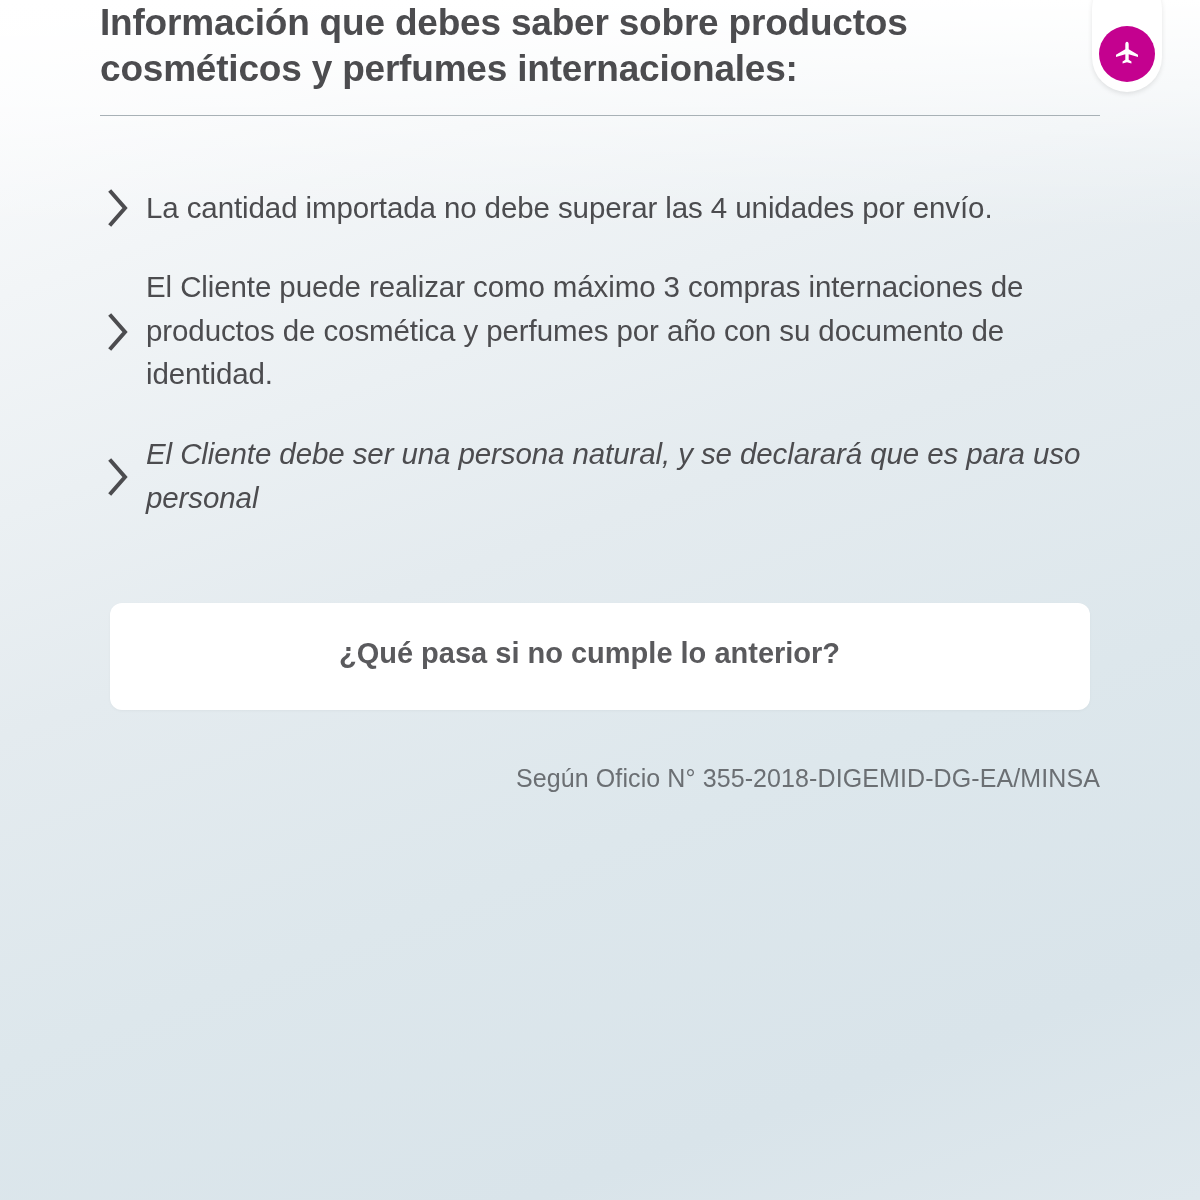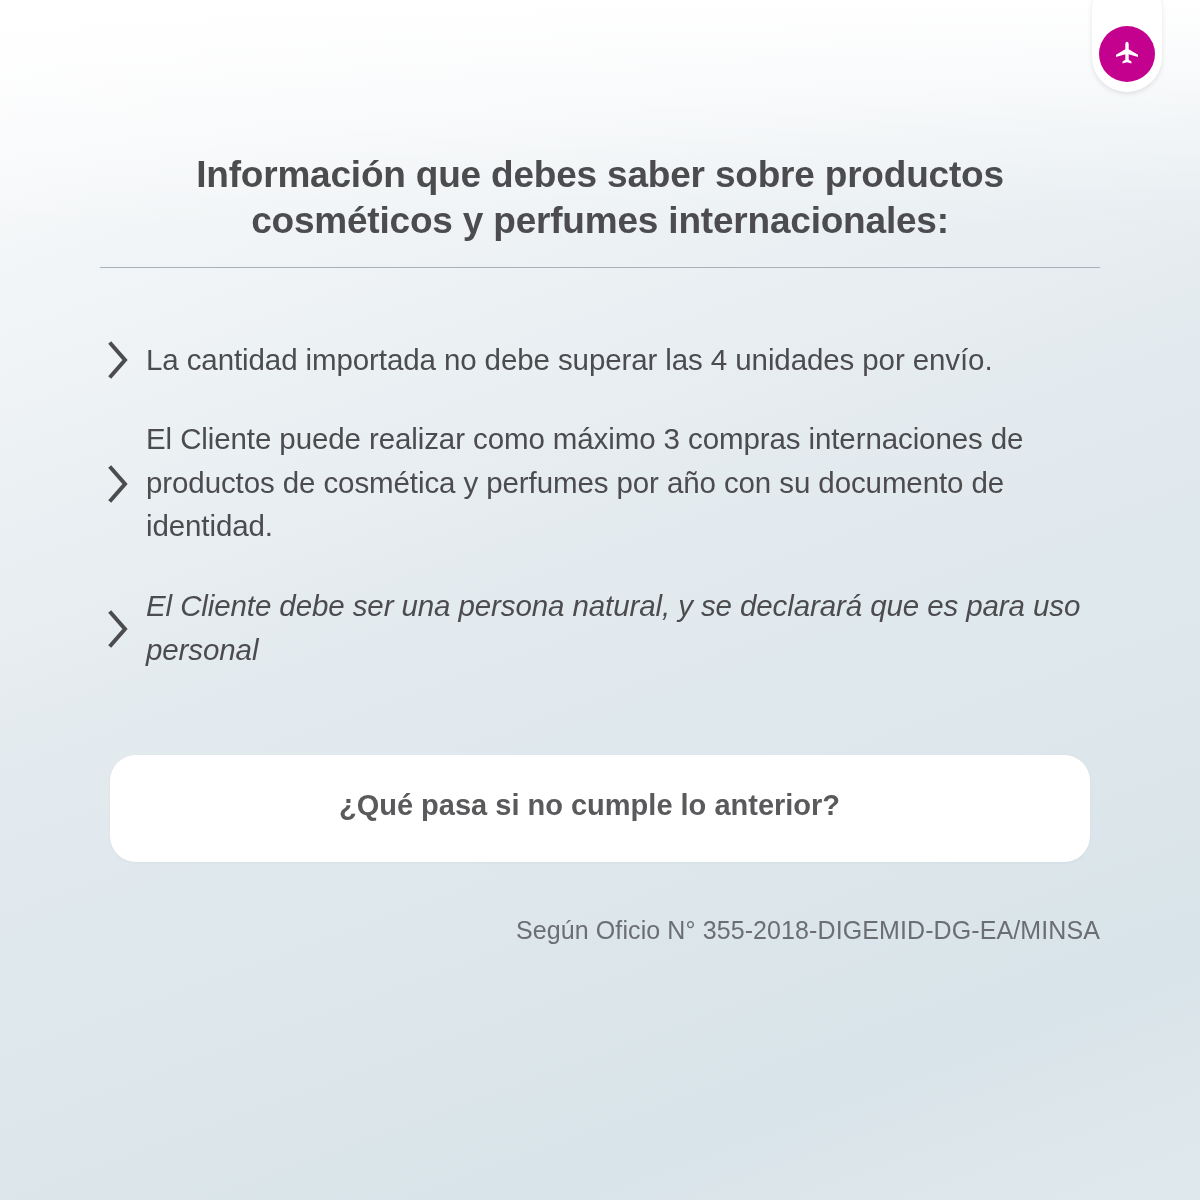--- a/index.html
+++ b/index.html
@@ -60,22 +60,21 @@
   .plane-circle svg { display: block; }
 
   
   .content {
     position: relative;
     padding: 0 100px;
     box-sizing: border-box;
   }
   .title {
     margin: 0;
-    padding-top: 152px;
-    text-align: center;
+    text-align: left;
     font-size: 37px;
     line-height: 1.25;
     font-weight: 700;
     color: #4c4c4f;
     letter-spacing: -0.2px;
   }
   .rule {
     margin: 22px 0 0 0;
     height: 1px;
     background: #a8b1b6;
@@ -111,21 +110,21 @@
     color: #4c4c4f;
     font-weight: 400;
     letter-spacing: -0.1px;
     padding-left: 8px;
   }
 
   
   .panel {
     margin: 84px 10px 0 10px;
     background: #ffffff;
-    border-radius: 26px;
+    border-radius: 12px;
     padding: 30px 46px 36px 25px;
     box-sizing: border-box;
     box-shadow: 0 1px 3px rgba(0,0,0,0.04);
   }
   .panel-title {
     margin: 0;
     text-align: center;
     font-size: 29px;
     font-weight: 700;
     color: #5a5a5d;

